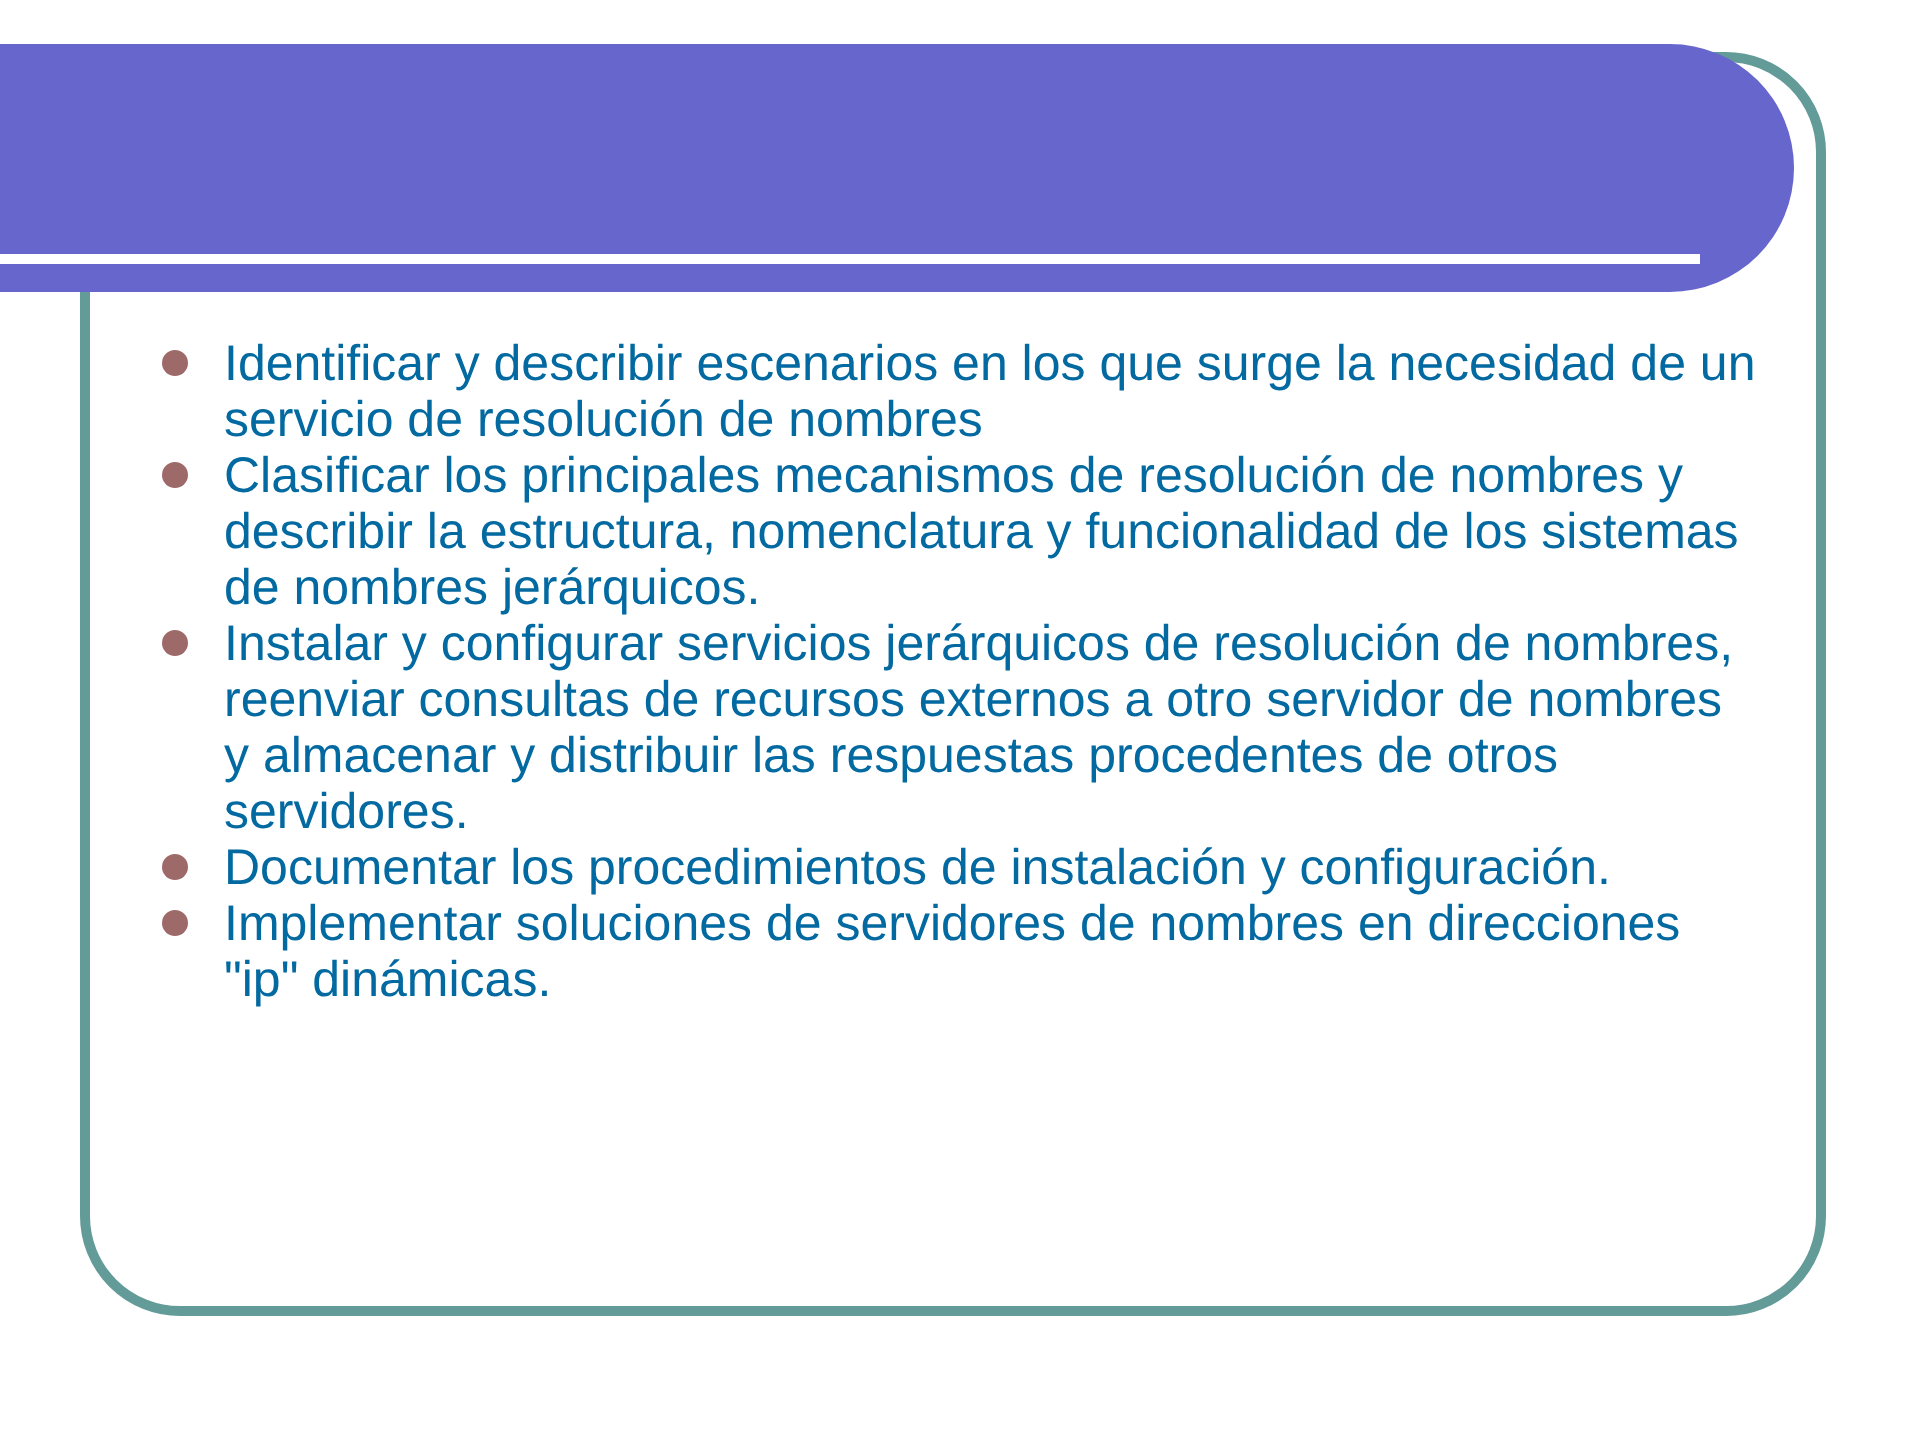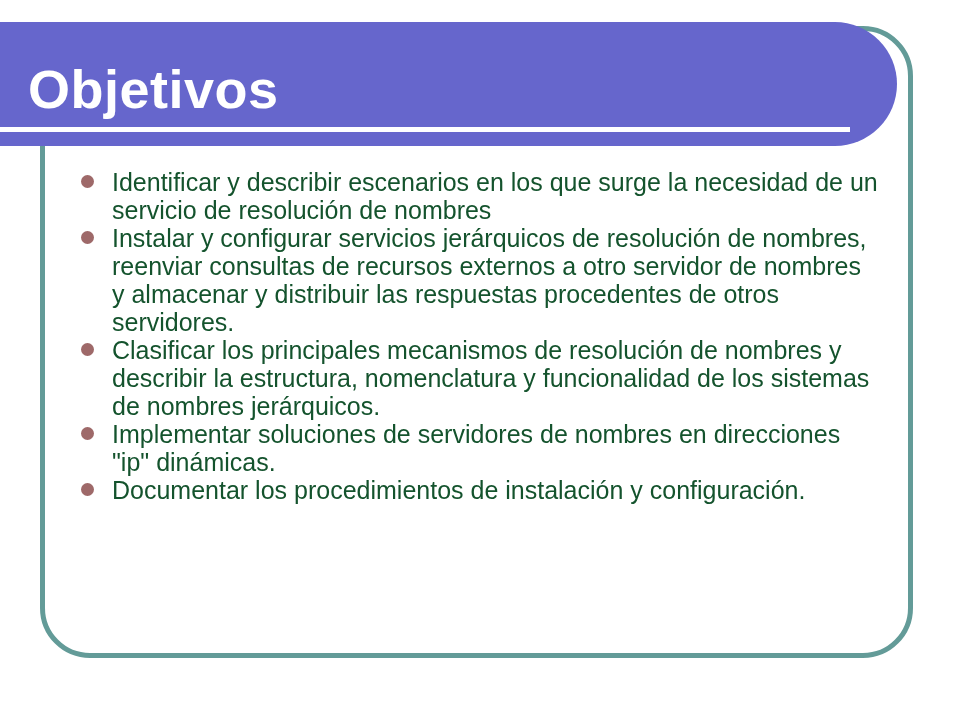--- a/index.html
+++ b/index.html
@@ -60,21 +60,21 @@
   
   .bullet-list {
     position: absolute;
     left: 80px;
     top: 168px;
     width: 800px;
     margin: 0;
     padding: 0;
     list-style: none;
     z-index: 3;
-    color: #14532d;
+    color: #0369a1;
     font-size: 25px;
     line-height: 28px;
   }
   .bullet-list li {
     position: relative;
     padding-left: 32px;
     margin: 0;
   }
   .bullet-list .dot {
     position: absolute;
@@ -90,40 +90,39 @@
   }
 </style>
 </head>
 <body>
 
 <div class="slide">
 
   <div class="frame"></div>
 
   <div class="title-bar">
-    <h1>Objetivos</h1>
     <div class="title-underline"></div>
   </div>
 
   <ul class="bullet-list">
       <li>
         <span class="dot"></span>
         <span class="btext">Identificar y describir escenarios en los que surge la necesidad de un servicio de resolución de nombres</span>
       </li>
       <li>
         <span class="dot"></span>
+        <span class="btext">Clasificar los principales mecanismos de resolución de nombres y describir la estructura, nomenclatura y funcionalidad de los sistemas de nombres jerárquicos.</span>
+      </li>
+      <li>
+        <span class="dot"></span>
         <span class="btext">Instalar y configurar servicios jerárquicos de resolución de nombres, reenviar consultas de recursos externos a otro servidor de nombres y almacenar y distribuir las respuestas procedentes de otros servidores.</span>
       </li>
       <li>
         <span class="dot"></span>
-        <span class="btext">Clasificar los principales mecanismos de resolución de nombres y describir la estructura, nomenclatura y funcionalidad de los sistemas de nombres jerárquicos.</span>
+        <span class="btext">Documentar los procedimientos de instalación y configuración.</span>
       </li>
       <li>
         <span class="dot"></span>
         <span class="btext">Implementar soluciones de servidores de nombres en direcciones "ip" dinámicas.</span>
-      </li>
-      <li>
-        <span class="dot"></span>
-        <span class="btext">Documentar los procedimientos de instalación y configuración.</span>
       </li>
     </ul>
 
 </div>
 
 </body></html>

